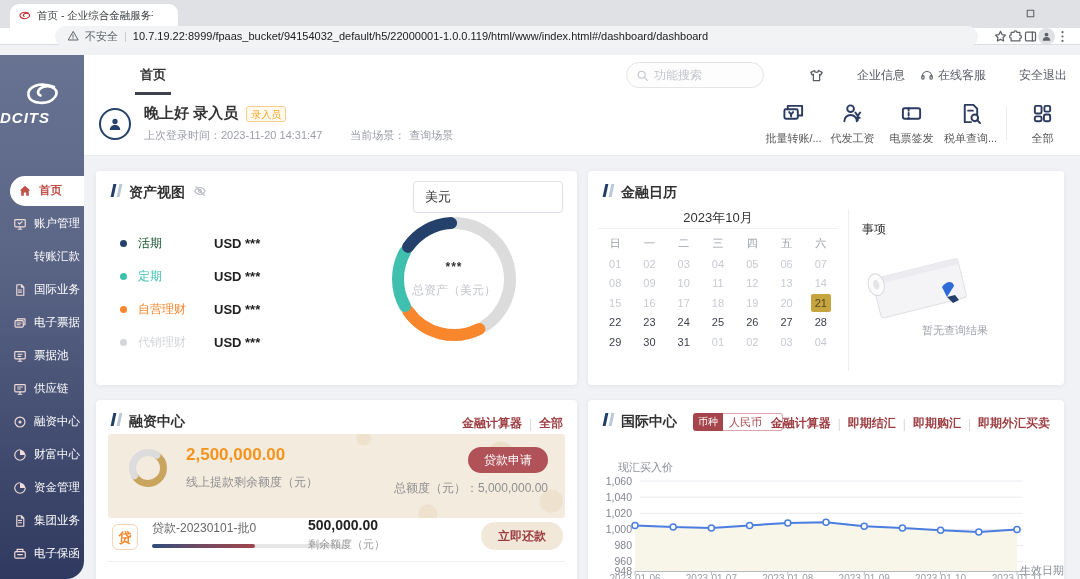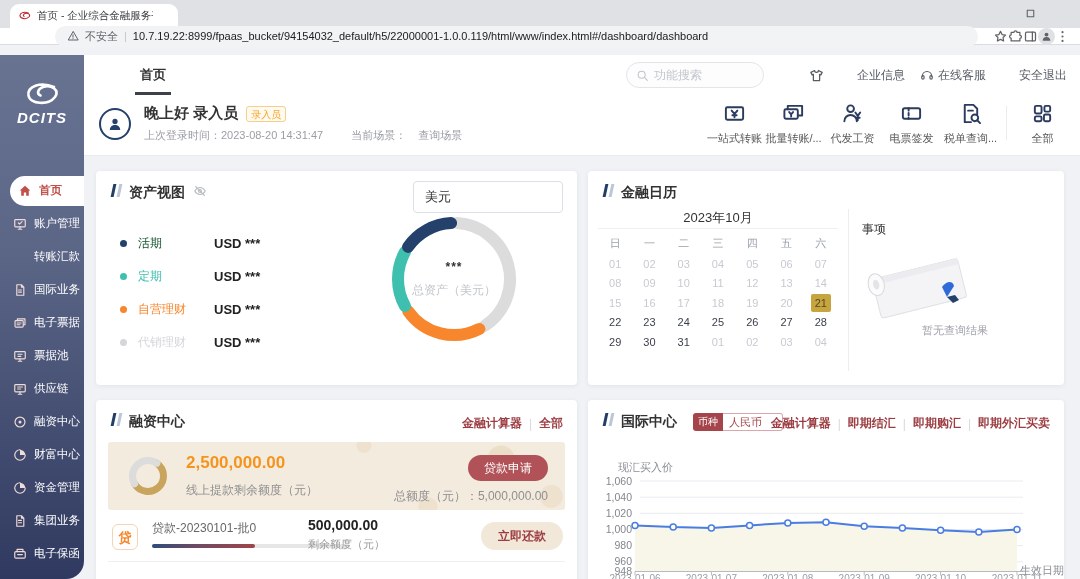--- a/index.html
+++ b/index.html
@@ -22,21 +22,21 @@
   .url-pill .ic{width:12px;height:12px;color:#5f6368;flex:none}
   .sec-label{font-size:11px;color:#5f6368;white-space:nowrap}
   .url-sep{color:#c4c7cb;font-size:11px}
   .url-text{font-size:11px;color:#202124;white-space:nowrap;overflow:hidden}
   .avatar-chip{width:17px;height:17px;border-radius:50%;background:#dfe1e5;color:#5f6368;display:flex;align-items:center;justify-content:center}
   .avatar-chip svg{width:13px;height:13px}
 
   
   .app{position:absolute;top:55px;left:0;right:0;bottom:0}
   .sidebar{position:absolute;left:0;top:0;bottom:0;width:84px;background:linear-gradient(180deg,#687291 0%,#5b6586 38%,#303a60 100%);border-radius:0 0 18px 0;z-index:5}
-  .logo{position:absolute;top:26px;left:0;right:0;text-align:center;color:#fff}
+  .logo{position:absolute;top:26px;left:0;right:0;color:#fff}
   .logo-swirl{margin:0 auto}
   .logo-text{font-size:15px;font-style:italic;font-weight:bold;letter-spacing:1px;margin-top:2px}
   .menu{position:absolute;top:119px;left:0;right:0}
   .side-item{height:33px;display:flex;align-items:center;padding-left:13px;gap:7px;color:#fff;font-size:11.5px;cursor:pointer}
   .side-item .ic{width:14px;height:14px;color:#f0dbd8;flex:none}
   .side-item.active{height:30px;margin:1.5px 0 1.5px 10px;padding-left:8px;background:#fff;border-radius:15px 0 0 15px;color:#c05048;font-weight:bold}
   .side-item.active .ic{color:#c05048}
 
   .app-header{position:absolute;left:84px;top:0;right:0;height:40px;background:#fff;display:flex;align-items:center;z-index:2}
   .burger{width:17px;height:17px;color:#454a52;margin-left:12px}
@@ -49,21 +49,21 @@
   .hdr-ic{width:15px;height:15px;color:#575b63}
   .hdr-link{display:flex;align-items:center;gap:4px;font-size:12px;color:#575b63;cursor:pointer}
   .hdr-link .ic{width:14px;height:14px}
 
   .greeting-row{position:absolute;left:84px;top:40px;right:0;height:61px;background:#fff;border-bottom:1px solid #e9ebee}
   .user-avatar{position:absolute;left:15px;top:13px;width:32px;height:32px;border:2px solid #24416b;border-radius:50%;display:flex;align-items:center;justify-content:center;color:#24416b}
   .user-avatar svg{width:18px;height:18px}
   .hello{position:absolute;left:60px;top:9px;font-size:15px;font-weight:bold;color:#333;display:flex;align-items:center;gap:8px}
   .badge{font-size:10px;font-weight:normal;color:#f5a623;border:1px solid #f7ce8a;background:#fffaf0;border-radius:3px;padding:0 4px;height:16px;line-height:15px}
   .sub{position:absolute;left:60px;top:33px;font-size:11px;color:#9a9ea6;display:flex;gap:28px;align-items:center}
-  .scene{display:flex;align-items:center;gap:12px}
+  .scene{display:flex;align-items:center;gap:4px}
   .swap-ic{width:11px;height:11px;color:#2b3a5f}
   .quick{position:absolute;right:8px;top:7px;display:flex;align-items:flex-start}
   .qa{width:59px;display:flex;flex-direction:column;align-items:center;gap:6px;cursor:pointer}
   .qa .ic{width:23px;height:23px;color:#2b3a5f}
   .qa .lb{font-size:11px;color:#595959;white-space:nowrap}
   .qa-div{width:1px;height:34px;background:#ececec;margin:4px 6px 0}
 
   
   .dash{position:absolute;left:84px;top:101px;right:0;bottom:0;background:#f1f2f5}
   .panel{position:absolute;background:#fff;border-radius:4px;box-shadow:0 1px 5px rgba(31,45,80,.07)}
@@ -103,21 +103,21 @@
   .day{font-size:11px;height:18px;line-height:18px;color:#c7cad1;cursor:pointer}
   .day.n{color:#3a3f4a}
   .day.sel{background:#c7a53e;color:#544723;width:20px;border-radius:2px;justify-self:center}
   .v-div{position:absolute;left:260px;top:38px;bottom:14px;width:1px;background:#ededf0}
   .events-label{position:absolute;left:274px;top:50px;font-size:12px;color:#333}
   .empty{position:absolute;left:262px;right:4px;top:74px;text-align:center}
   .empty-text{font-size:11px;color:#a0a4ab;margin-top:4px}
 
   
   #financing{left:12px;top:244px;width:481px;height:230px}
-  .banner{position:absolute;left:12px;top:42px;width:457px;height:68px;border-radius:3px;overflow:hidden;
+  .banner{position:absolute;left:12px;top:34px;width:457px;height:84px;border-radius:3px;overflow:hidden;
     background:
       radial-gradient(circle at 86% 25%, #ecdfc9 0 13px, transparent 14px),
       radial-gradient(circle at 70% 95%, #eee2cf 0 9px, transparent 10px),
       radial-gradient(circle at 56% 5%, #eee2cf 0 7px, transparent 8px),
       radial-gradient(circle at 97% 80%, #eee2cf 0 11px, transparent 12px),
       #f4ebdf}
   .ring{position:absolute;left:18px;top:12px;width:44px;height:44px}
   .amt{position:absolute;left:78px;top:11px;font-size:17px;font-weight:bold;color:#f5941d}
   .amt-lb{position:absolute;left:78px;top:40px;font-size:12px;color:#8f8f8f}
   .apply-btn{position:absolute;right:17px;top:13px;height:26px;line-height:26px;padding:0 16px;background:#b05257;color:#fff;border-radius:14px;font-size:12px;font-weight:normal;cursor:pointer}
@@ -405,39 +405,30 @@
             <circle cx="12" cy="8.5" r="3.5" fill="currentColor" stroke="none"></circle>
             <path d="M5 20a7 7 0 0 1 14 0z" fill="currentColor" stroke="none"></path>
           </svg>
         </span>
       </div>
     <div class="hello">
       <span>晚上好 录入员</span>
       <span class="badge">录入员</span>
     </div>
     <div class="sub">
-      <span><span>上次登录时间：</span><span>2023-08-20 14:31:47</span></span>
+      <span><span>上次登录时间：</span><span>2023-11-20 14:31:47</span></span>
       <span class="scene">
         <span>当前场景：</span>
           <span>查询场景</span>
         <span class="swap-ic ic">
             <svg viewBox="0 0 24 24" fill="none" stroke="currentColor" stroke-width="2" stroke-linecap="round" stroke-linejoin="round">M5 8h13l-3.5-3.5M19 16H6l3.5 3.5</svg>
           </span>
       </span>
     </div>
     <div class="quick">
-        <div class="qa">
-          <span class="ic">
-            <svg viewBox="0 0 24 24" fill="none" stroke="currentColor" stroke-width="2" stroke-linecap="round" stroke-linejoin="round">
-              <rect x="3" y="5.5" width="18" height="13" rx="1.5"></rect>
-              <path d="M9 9l3 3.5L15 9M12 12.5V16M9.8 13.8h4.4"></path>
-            </svg>
-          </span>
-          <span class="lb">一站式转账</span>
-        </div>
         <div class="qa">
           <span class="ic">
             <svg viewBox="0 0 24 24" fill="none" stroke="currentColor" stroke-width="2" stroke-linecap="round" stroke-linejoin="round">
               <rect x="2.5" y="7.5" width="14" height="10" rx="1.5"></rect>
               <path d="M6 7.5V4h15v10h-4.5M7.5 10.5l2 2.3 2-2.3M9.5 12.8v2.4"></path>
             </svg>
           </span>
           <span class="lb">批量转账/...</span>
         </div>
         <div class="qa">

